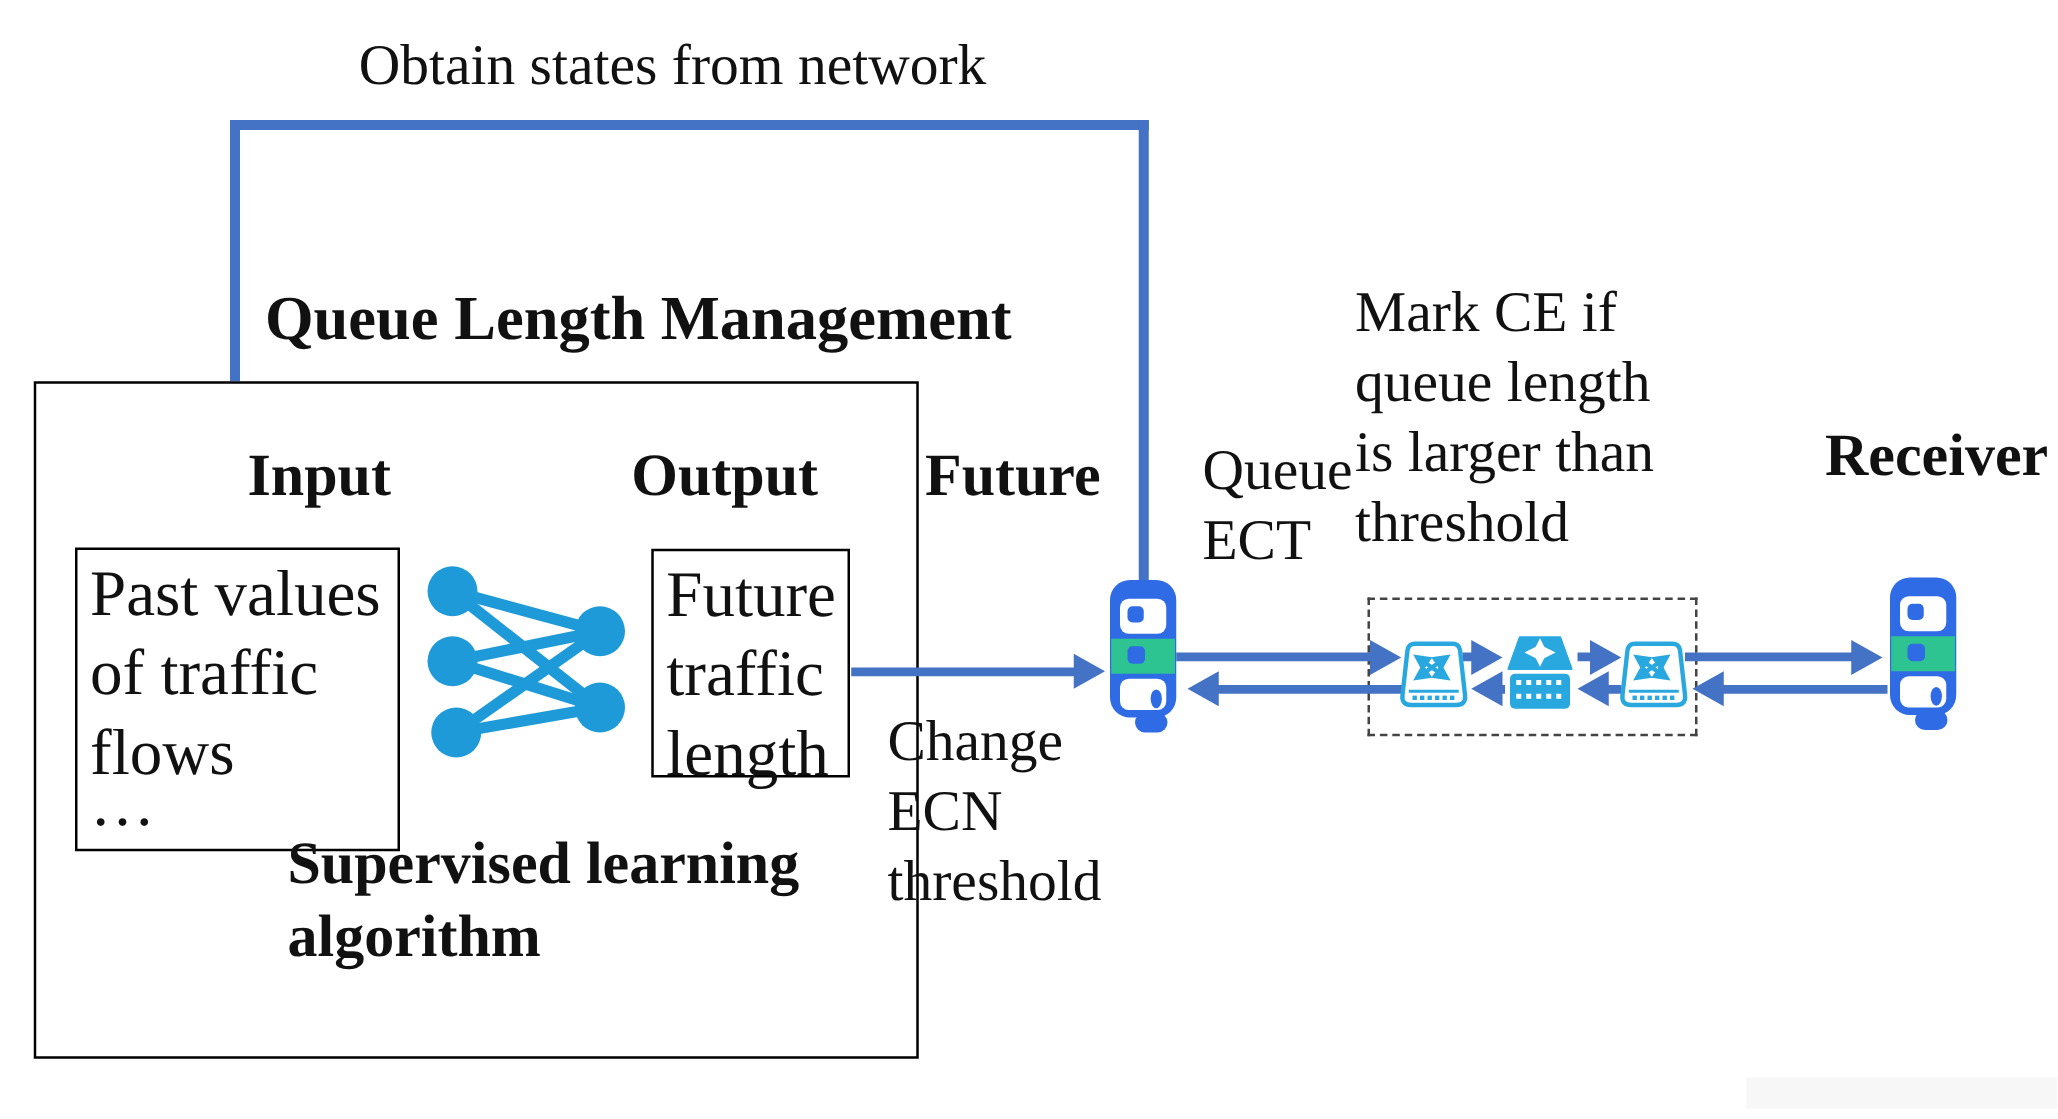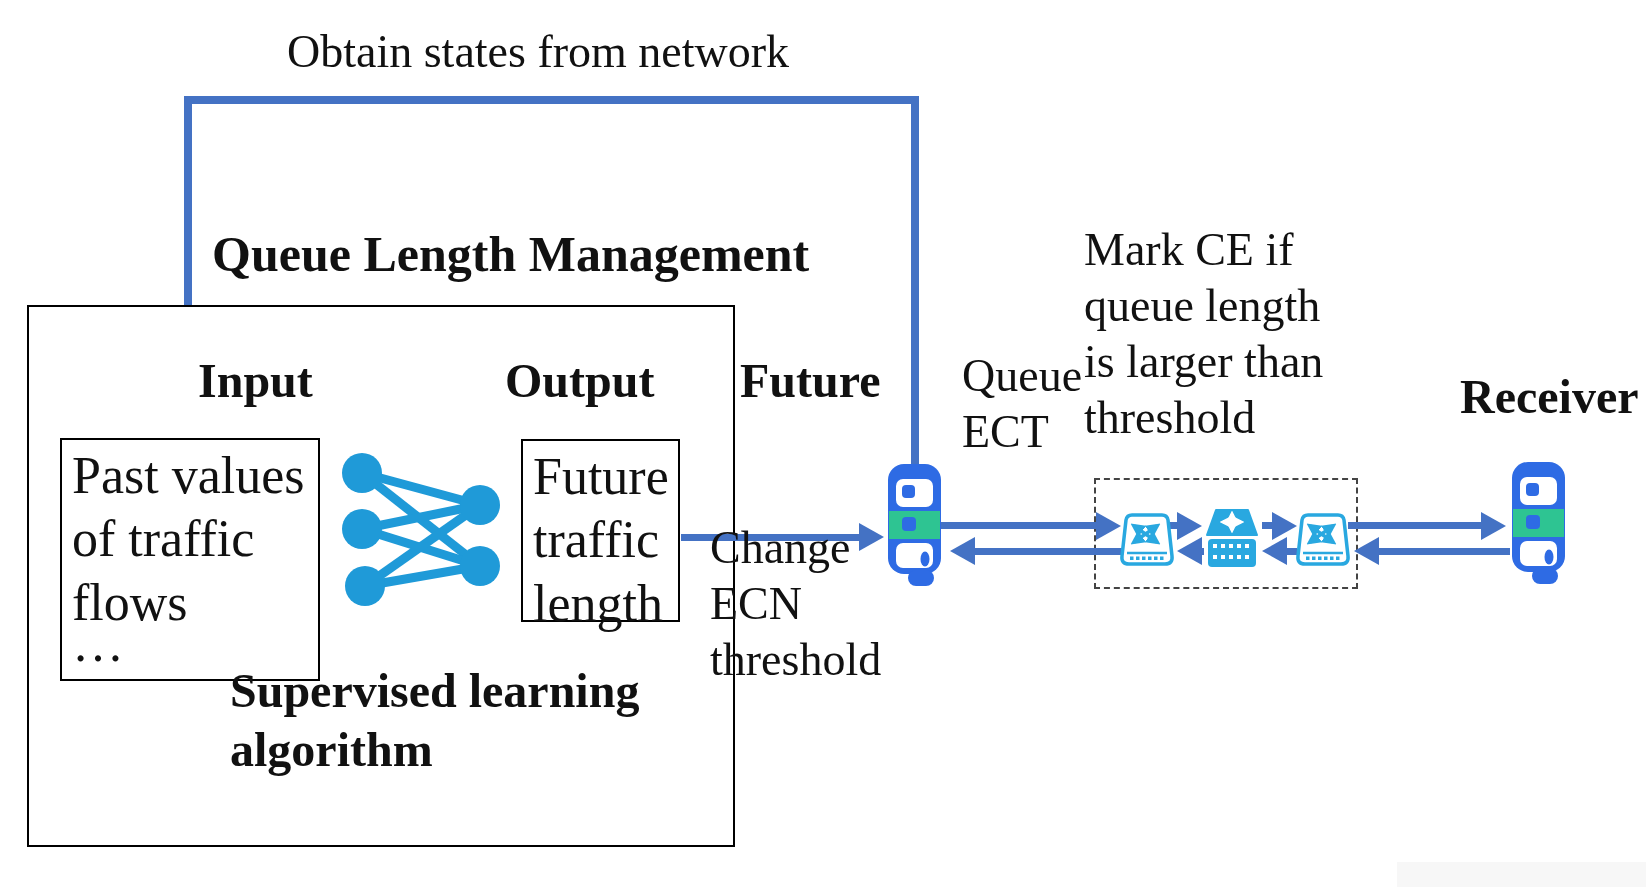--- a/index.html
+++ b/index.html
@@ -80,21 +80,21 @@
   <div class="t f44" style="left:533px;top:445px;">Future
 traffic
 length</div>
 
   <div class="t f48 b" style="left:230px;top:662px;">Supervised learning
 algorithm</div>
 
   <div class="shaft" style="left:681px;top:534px;width:180px;height:7px;"></div>
   <div class="head-r" style="left:859px;top:523px;"></div>
 
-  <div class="t f46" style="left:710px;top:520px;">Change
+  <div class="t f46" style="left:710px;top:565px;">Change
 ECN
 threshold</div>
 
   <div class="t f48 b" style="left:740px;top:352px;">Future</div>
   <svg style="left:886px;top:462px;" width="57" height="126" viewBox="0 0 57 126">
     <rect x="2" y="2" width="53" height="110" rx="16" fill="#2e6be4"></rect>
     <rect x="10" y="17" width="37" height="28" rx="7" fill="#ffffff"></rect>
     <rect x="16" y="23" width="13" height="13" rx="4" fill="#2e6be4"></rect>
     <rect x="3" y="49" width="51" height="28" fill="#2ec492"></rect>
     <rect x="16" y="55" width="14" height="14" rx="4" fill="#2e6be4"></rect>
@@ -172,21 +172,21 @@
     <g fill="#29a8e0">
       <rect x="10" y="44.5" width="3.5" height="3.5"></rect>
         <rect x="16" y="44.5" width="3.5" height="3.5"></rect>
       <rect x="22" y="44.5" width="3.5" height="3.5"></rect>
         <rect x="28" y="44.5" width="3.5" height="3.5"></rect>
       <rect x="34" y="44.5" width="3.5" height="3.5"></rect>
         <rect x="40" y="44.5" width="3.5" height="3.5"></rect>
     </g>
   </svg>
 
-  <div class="t f48 b" style="left:1460px;top:368px;">Receiver</div>
+  <div class="t f48 b" style="left:1460px;top:336px;">Receiver</div>
   <svg style="left:1510px;top:460px;" width="57" height="126" viewBox="0 0 57 126">
     <rect x="2" y="2" width="53" height="110" rx="16" fill="#2e6be4"></rect>
     <rect x="10" y="17" width="37" height="28" rx="7" fill="#ffffff"></rect>
     <rect x="16" y="23" width="13" height="13" rx="4" fill="#2e6be4"></rect>
     <rect x="3" y="49" width="51" height="28" fill="#2ec492"></rect>
     <rect x="16" y="55" width="14" height="14" rx="4" fill="#2e6be4"></rect>
     <rect x="10" y="81" width="37" height="25" rx="7" fill="#ffffff"></rect>
     <ellipse cx="39" cy="97" rx="4.5" ry="7.5" fill="#2e6be4"></ellipse>
     <rect x="22" y="108" width="26" height="16" rx="8" fill="#2e6be4"></rect>
   </svg>

